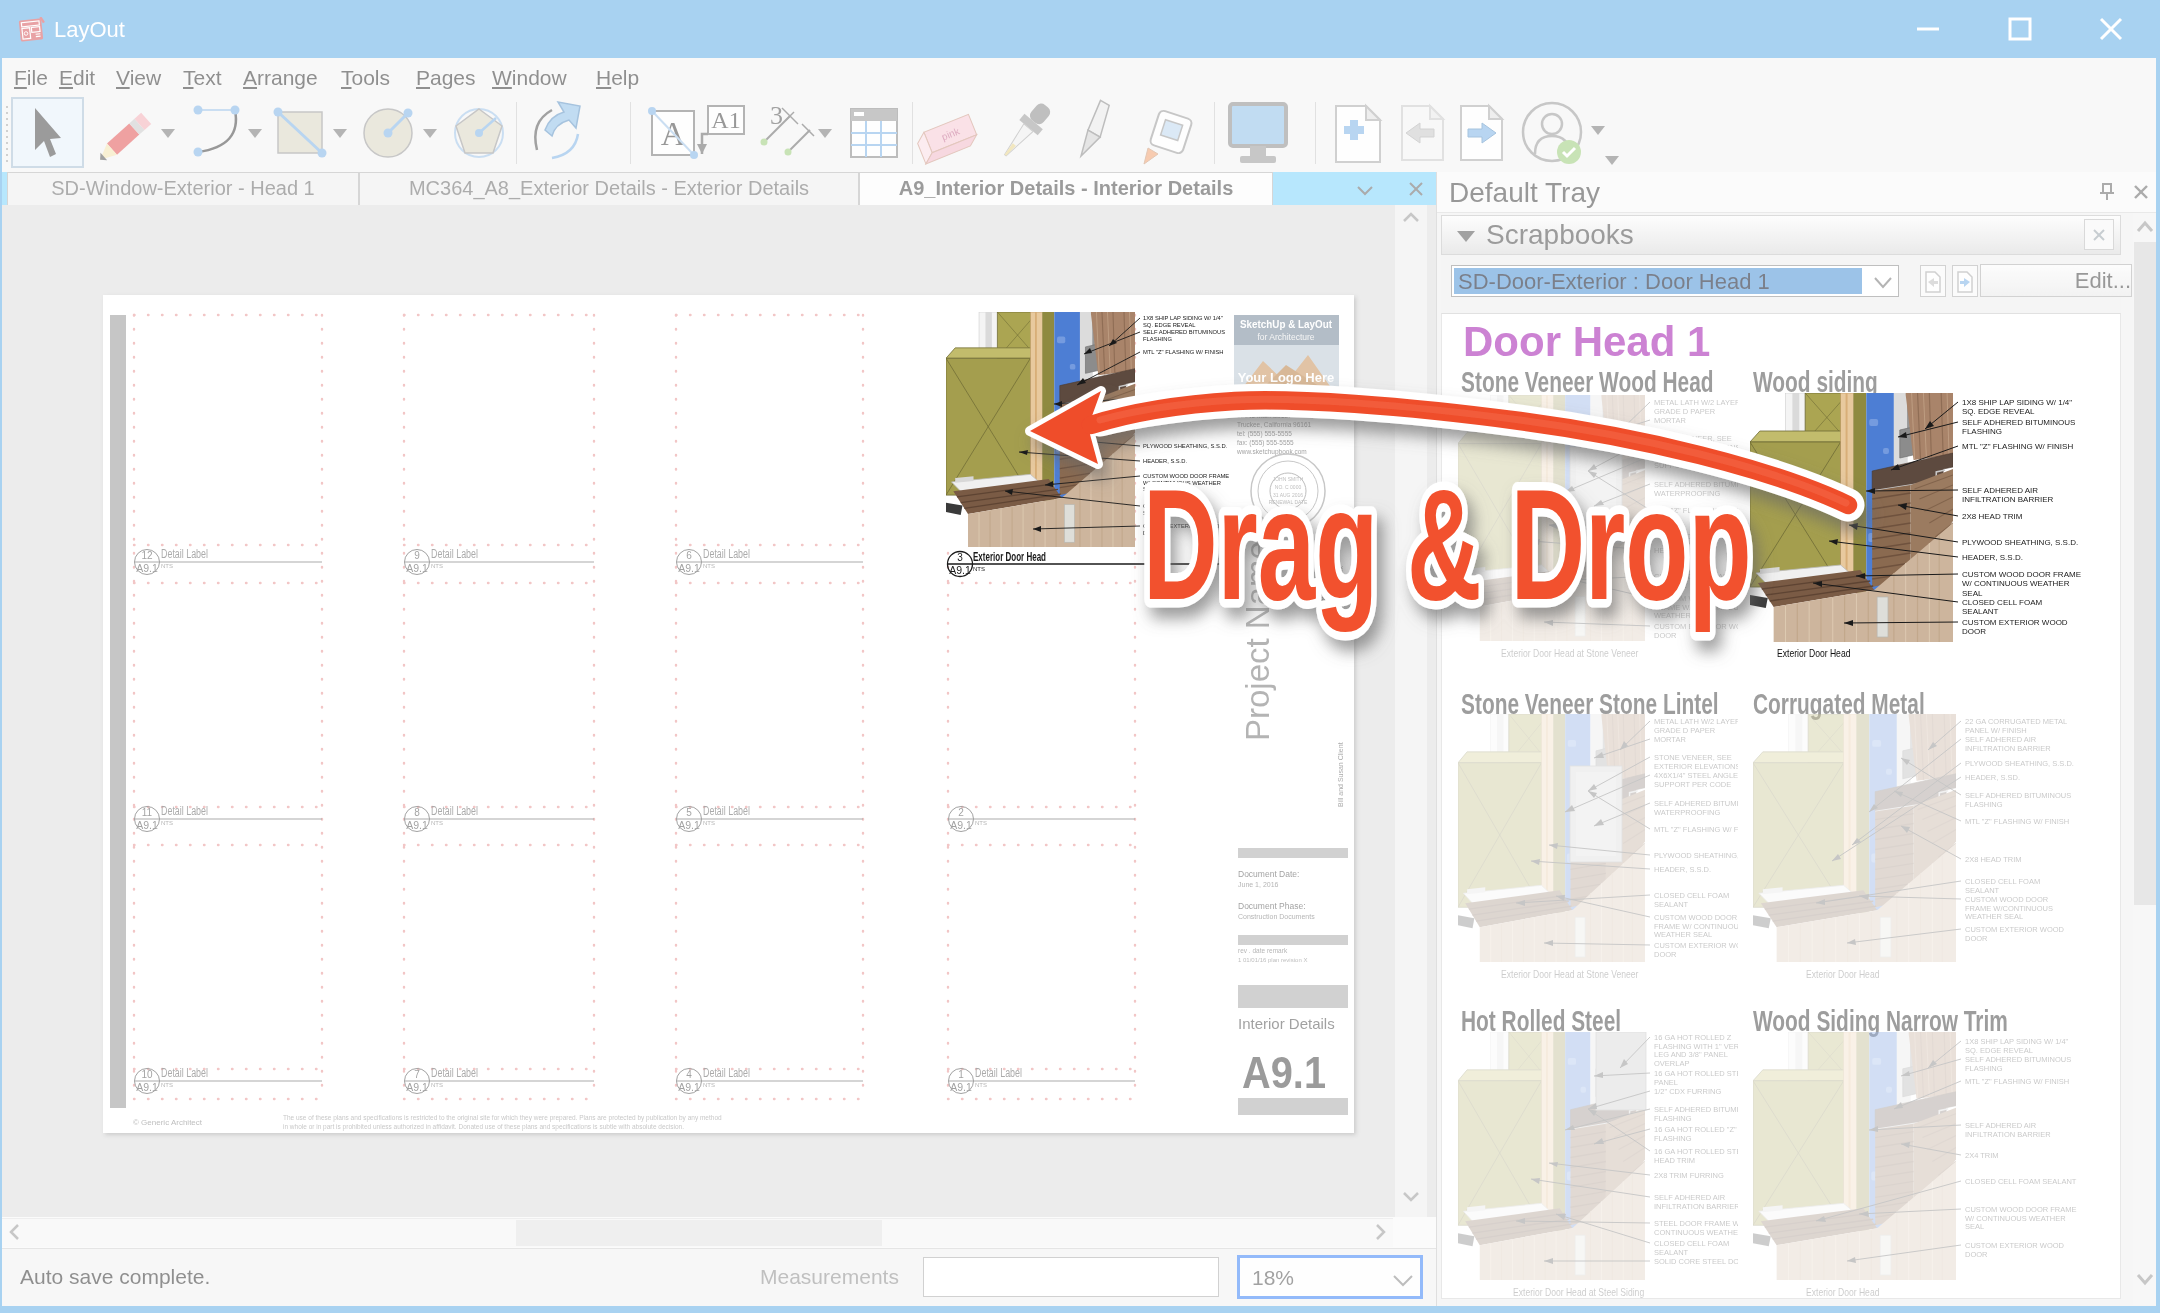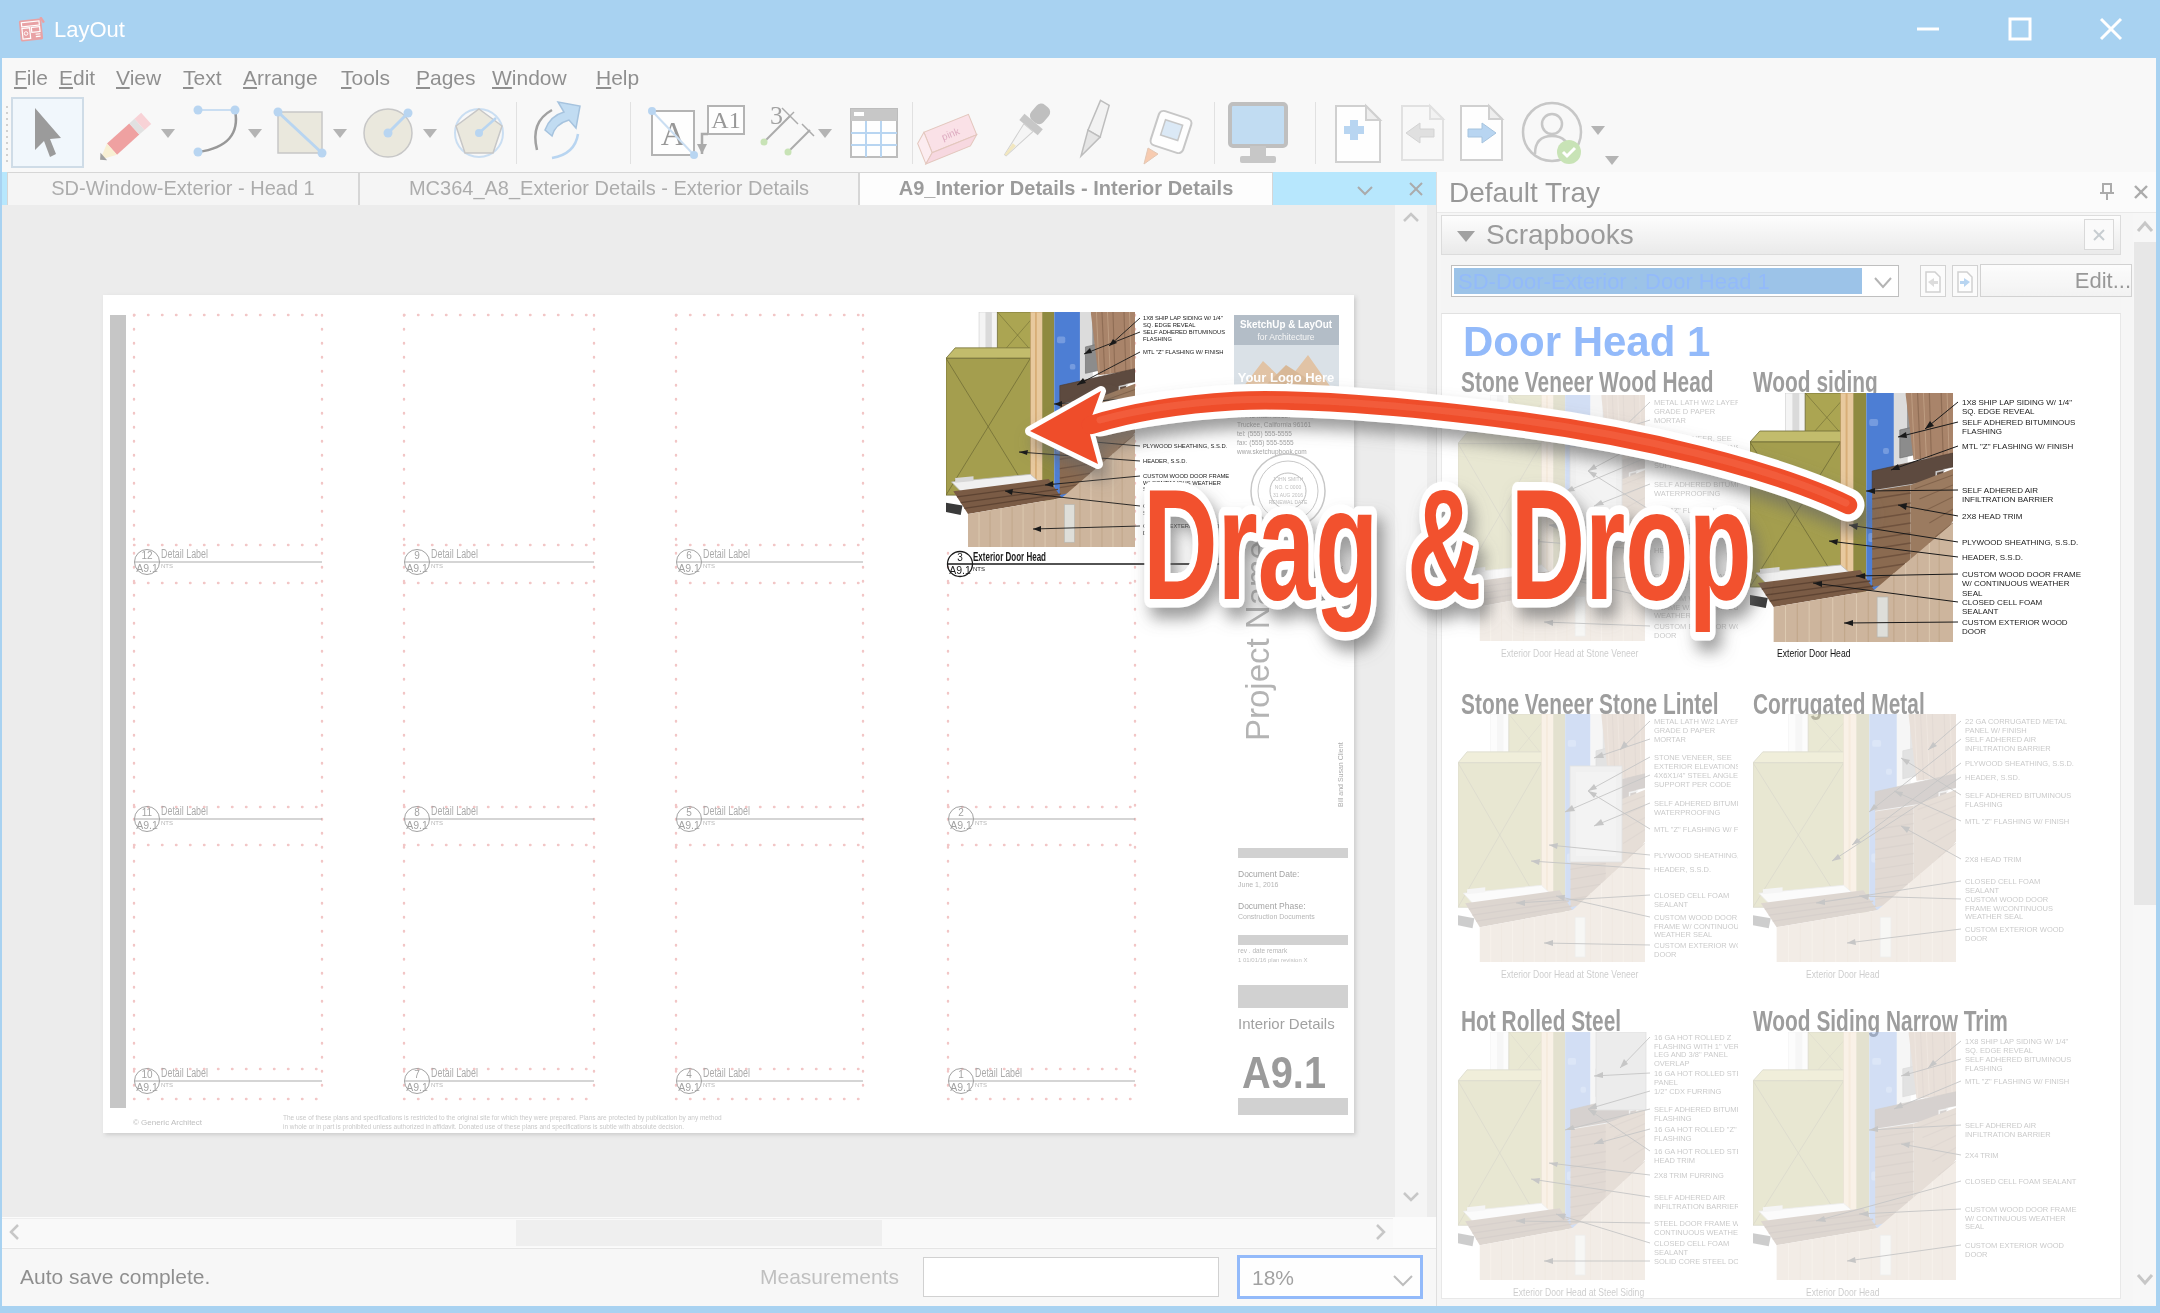--- a/index.html
+++ b/index.html
@@ -570,41 +570,41 @@
             <g stroke="#9AA4AC" stroke-width="2">
               <line x1="2" y1="2" x2="12" y2="12"></line>
               <line x1="12" y1="2" x2="2" y2="12"></line>
             </g>
           </svg>
       </div>
     </div>
     <div id="comborow">
       <div class="abs" style="left:10px;top:10px;width:448px;height:32px;background:#FFF;border:1px solid #8A8A8A">
         <div class="abs" style="left:2px;top:2px;width:408px;height:26px;background:#4B93D5"></div>
-        <div class="abs" style="left:6px;top:3px;font-size:22px;color:#3b82f6">SD-Door-Exterior : Door Head 1</div>
+        <div class="abs" style="left:6px;top:3px;font-size:22px;color:#0f172a">SD-Door-Exterior : Door Head 1</div>
         <svg class="abs" style="left:420px;top:10px" width="22" height="14" viewBox="0 0 22 14">
             <polyline points="3,2 11,11 19,2" fill="none" stroke="#777" stroke-width="2"></polyline>
           </svg>
       </div>
       <div class="abs" style="left:479px;top:10px;width:26px;height:32px;background:#F8F8F8;border:1px solid #ADADAD">
         <svg class="abs" style="left:3px;top:5px" width="18" height="22" viewBox="0 0 18 22">
           <path d="M2 1 h9 l5 5 v15 h-14 Z" fill="#FDFDFD" stroke="#AAA" stroke-width="1.5"></path>
           <polygon points="4,11 10,7 10,10 14,10 14,13 10,13 10,16" fill="#C0C0C0"></polygon>
         </svg>
       </div>
       <div class="abs" style="left:511px;top:10px;width:26px;height:32px;background:#F8F8F8;border:1px solid #ADADAD">
         <svg class="abs" style="left:3px;top:5px" width="18" height="22" viewBox="0 0 18 22">
           <path d="M2 1 h9 l5 5 v15 h-14 Z" fill="#FDFDFD" stroke="#AAA" stroke-width="1.5"></path>
           <polygon points="14,11 8,7 8,10 4,10 4,13 8,13 8,16" fill="#7FB2E5"></polygon>
         </svg>
       </div>
       <div class="abs" style="left:539px;top:9px;width:152px;height:33px;background:linear-gradient(#FAFAFA,#E8E8E8);border:1px solid #ADADAD;text-align:right;font-size:22px;color:#444;line-height:31px">Edit...</div>
     </div>
     <div id="scontent">
-      <div class="abs" style="left:21px;top:4px;font-size:42px;font-weight:bold;color:#3b82f6">Door Head 1</div>
+      <div class="abs" style="left:21px;top:4px;font-size:42px;font-weight:bold;color:#a21caf">Door Head 1</div>
       <div class="shead" style="left:19px;top:52px">Stone Veneer Wood Head</div>
       <div class="shead" style="left:311px;top:52px">Wood siding</div>
       <div class="shead" style="left:19px;top:374px">Stone Veneer Stone Lintel</div>
       <div class="shead" style="left:311px;top:374px">Corrugated Metal</div>
       <div class="shead" style="left:19px;top:691px">Hot Rolled Steel</div>
       <div class="shead" style="left:311px;top:691px">Wood Siding Narrow Trim</div>
       <div class="fgroup" style="left:16px;top:81px;width:280px;height:274px">
    <svg width="280" height="246" viewBox="0 0 280 246">
     <use href="#dtl" width="187" height="246"></use>
     <rect x="112" y="52" width="52" height="96" fill="#C3C3C3" stroke="#8A8A8A" stroke-width="0.8"></rect>

